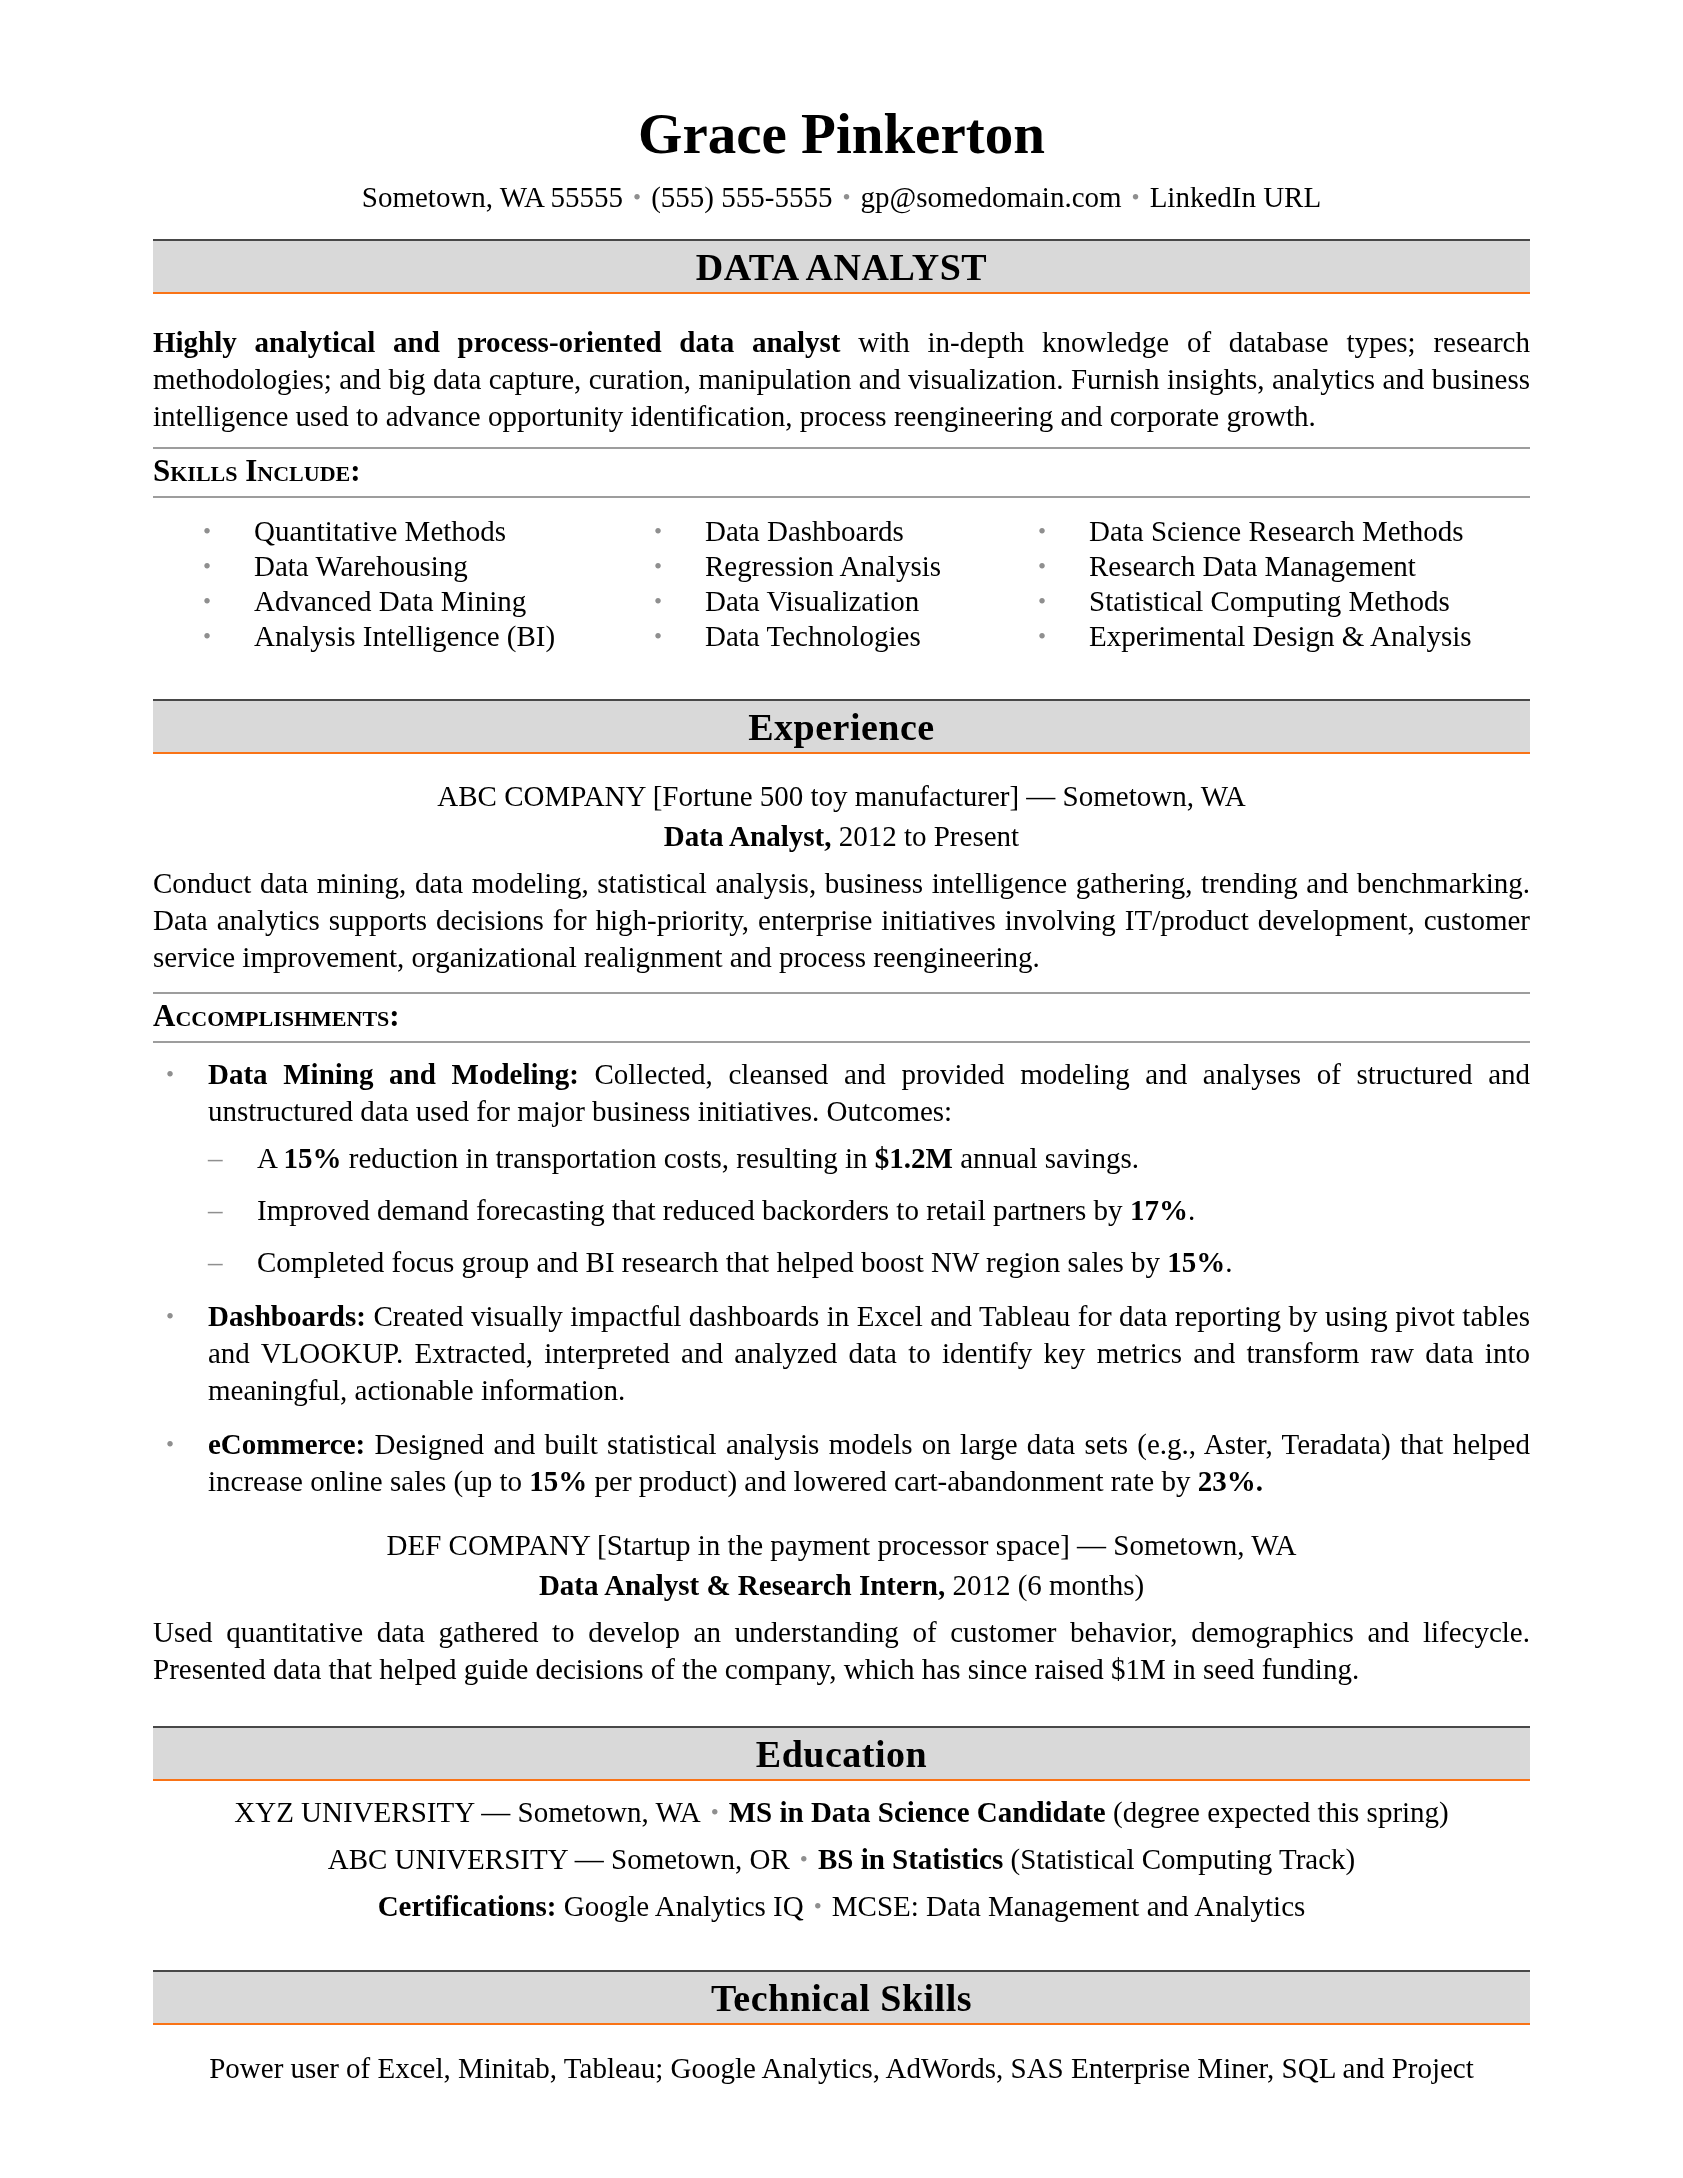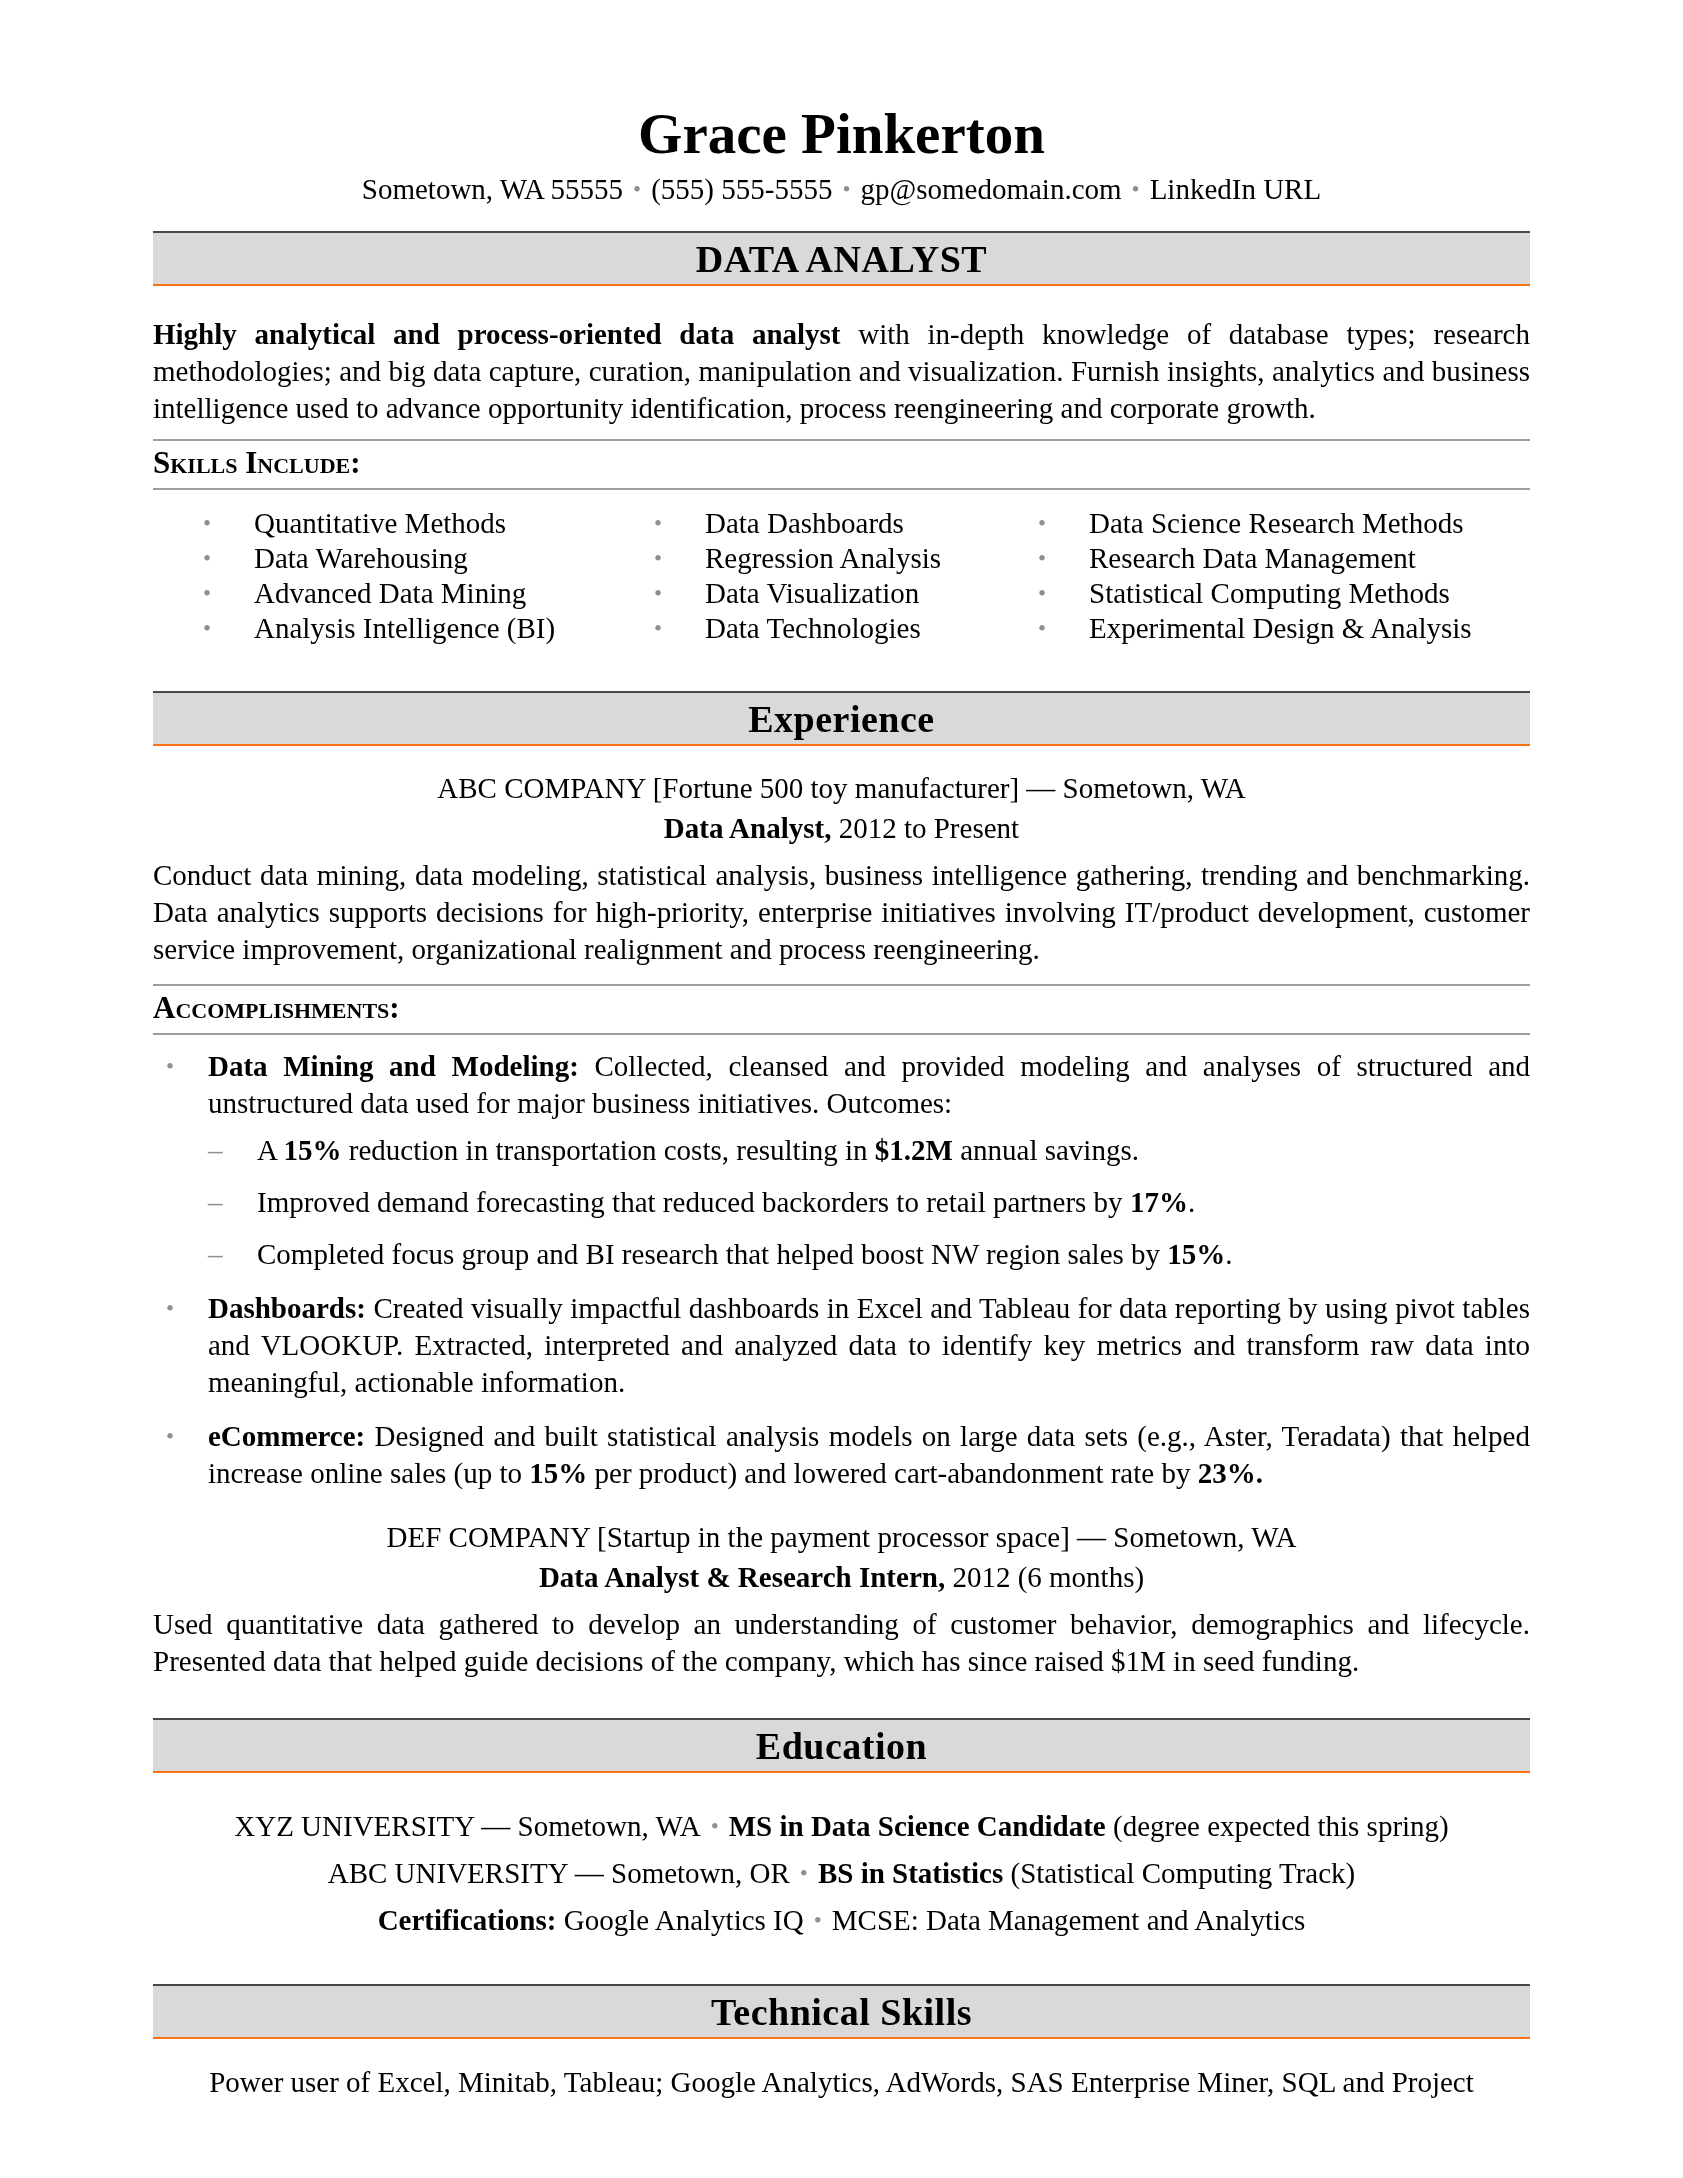--- a/index.html
+++ b/index.html
@@ -18,21 +18,21 @@
   .name {
     text-align: center;
     font-size: 57px;
     font-weight: 700;
     line-height: 63px;
   }
   .contact {
     text-align: center;
     font-size: 29px;
     line-height: 40px;
-    margin-top: 4px;
+    margin-top: 12px;
   }
   .dot {
     color: #8f8f8f;
     font-size: 23px;
     margin: 0 10px;
     vertical-align: 2px;
   }
   .banner {
     height: 55px;
     background: #d9d9d9;
@@ -109,21 +109,21 @@
     color: #8f8f8f;
     font-size: 23px;
     line-height: 37px;
   }
   .acc-body { flex: 1; text-align: justify; }
   .sub-list { list-style: none; margin-top: 10px; }
   .sub-item { display: flex; }
   .sub-item + .sub-item { margin-top: 15px; }
   .sub-dash { flex: 0 0 49px; color: #8f8f8f; }
   .sub-text { flex: 1; text-align: left; }
-  .edu-block { margin-top: 30px; }
+  .edu-block { margin-top: 8px; }
   .edu-row {
     text-align: center;
     font-size: 29px;
     line-height: 46px;
   }
   .tech-text {
     margin-top: 25px;
     text-align: center;
     font-size: 29px;
     line-height: 37px;

